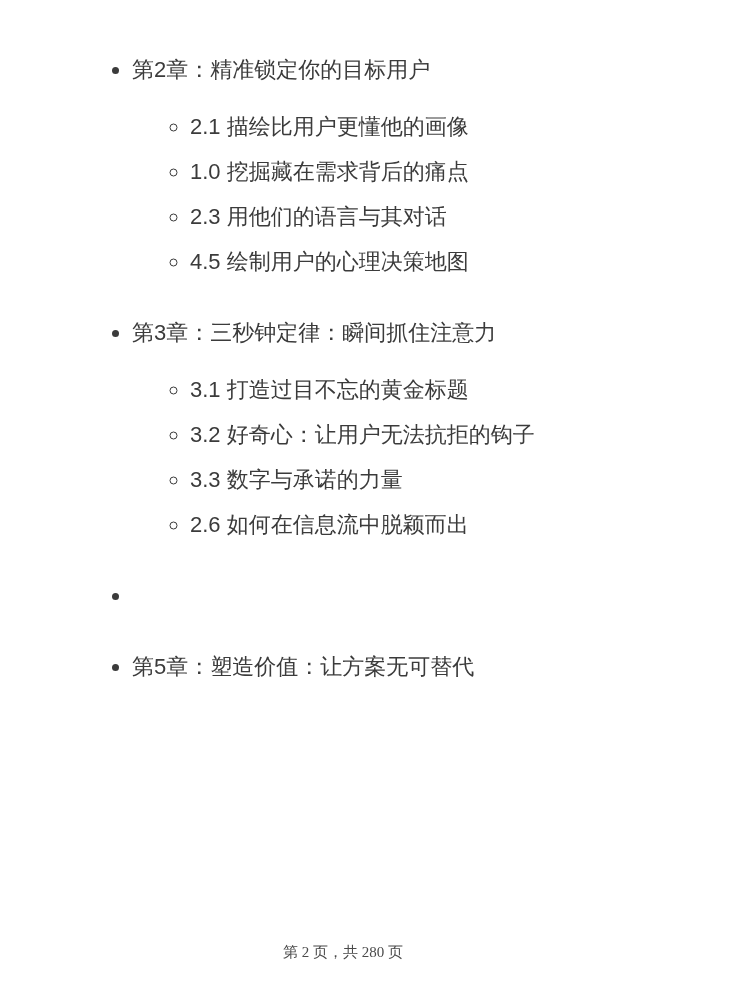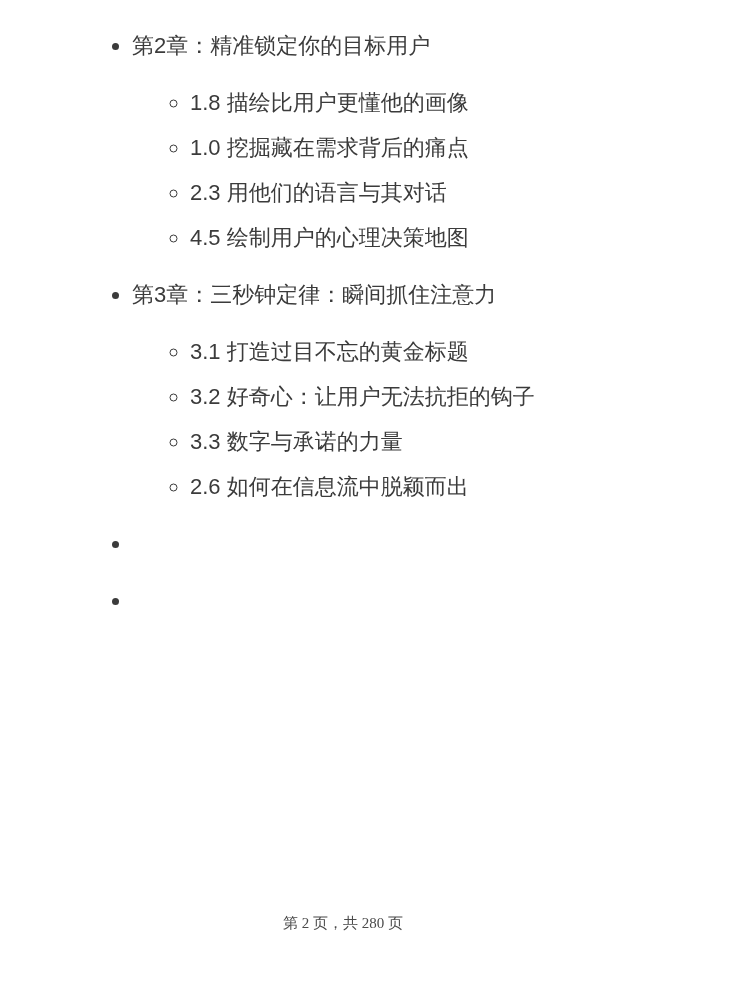--- a/index.html
+++ b/index.html
@@ -8,79 +8,80 @@
     height: 1000px;
     background: #ffffff;
     font-family: "Liberation Sans", "DejaVu Sans", sans-serif;
     color: #3b3b3b;
     overflow: hidden;
   }
   .page {
     width: 654px;
     height: 1000px;
     position: relative;
-    padding-top: 32px;
+    padding-top: 56px;
   }
   ul.toc {
     list-style: disc outside;
     padding-left: 132px;
     padding-right: 40px;
     font-size: 22px;
     line-height: 28px;
   }
   ul.toc ::marker { color: #3b3b3b; }
-  li.chapter { margin-top: 29px; }
+  li.chapter { margin-top: 43px; }
   li.chapter:first-child { margin-top: 0; }
   ul.sub {
     list-style: circle outside;
     padding-left: 58px;
     margin-top: 29px;
   }
   li.sub + li.sub { margin-top: 17px; }
   .footer {
     position: absolute;
     left: 0;
     right: 0;
-    top: 913px;
+    top: 942px;
     text-align: center;
     font-family: "Liberation Serif", "DejaVu Serif", serif;
     font-size: 15px;
     line-height: 20px;
     color: #4a4a4a;
     margin-left: 32px;
   }
 </style>
 </head>
 <body>
 
 <div class="page">
   <ul class="toc">
 
     <li class="chapter">
       <span>第2章：精准锁定你的目标用户</span>
       <ul class="sub">
-        <li class="sub">1.8 描绘比用户更懂他的画像</li>
+        <li class="sub">2.1 描绘比用户更懂他的画像</li>
         <li class="sub">1.0 挖掘藏在需求背后的痛点</li>
         <li class="sub">2.3 用他们的语言与其对话</li>
         <li class="sub">4.5 绘制用户的心理决策地图</li>
       </ul>
     </li>
 
     <li class="chapter">
       <span>第3章：三秒钟定律：瞬间抓住注意力</span>
       <ul class="sub">
         <li class="sub">3.1 打造过目不忘的黄金标题</li>
         <li class="sub">3.2 好奇心：让用户无法抗拒的钩子</li>
         <li class="sub">3.3 数字与承诺的力量</li>
         <li class="sub">2.6 如何在信息流中脱颖而出</li>
       </ul>
     </li>
 
     <li class="chapter">
     </li>
 
     <li class="chapter">
+      <span>第5章：塑造价值：让方案无可替代</span>
     </li>
 
   </ul>
 
   <div class="footer">第 2 页，共 280 页</div>
 </div>
 
 </body></html>

